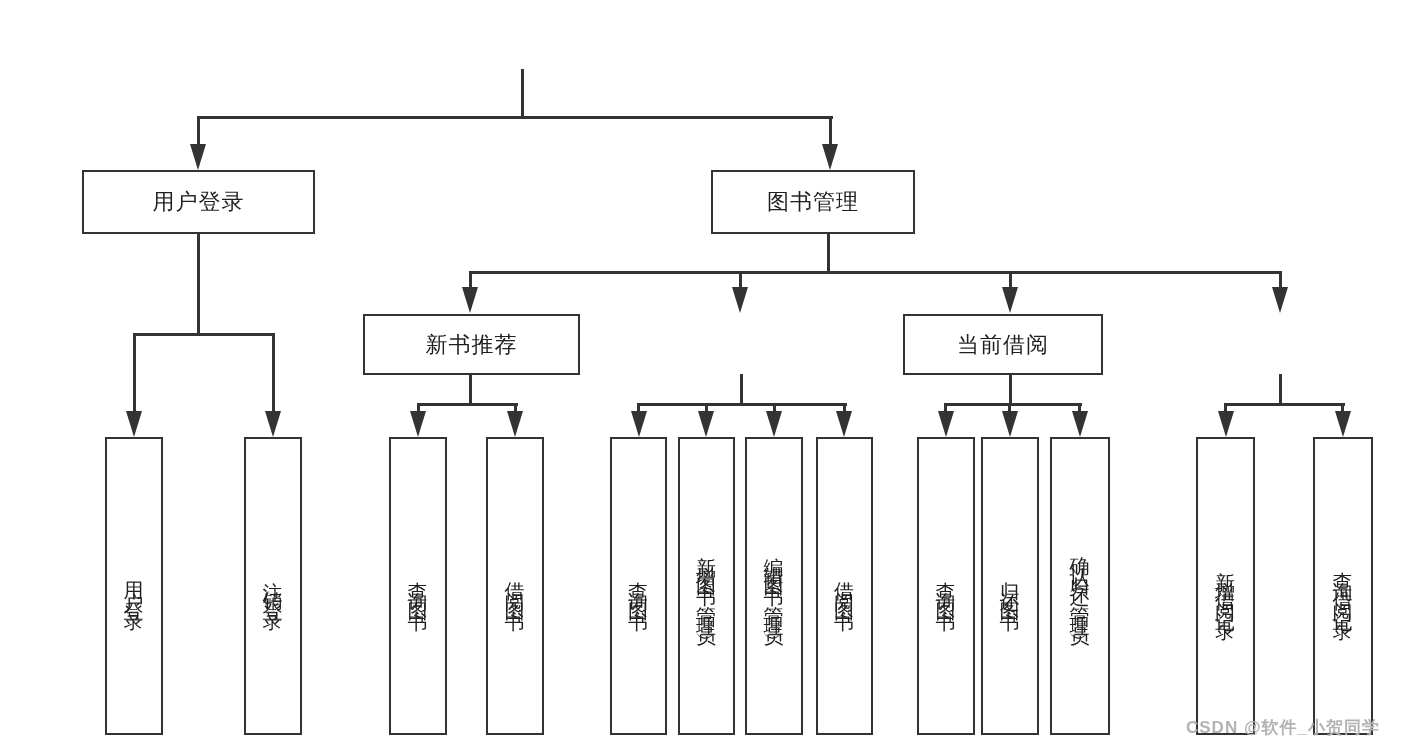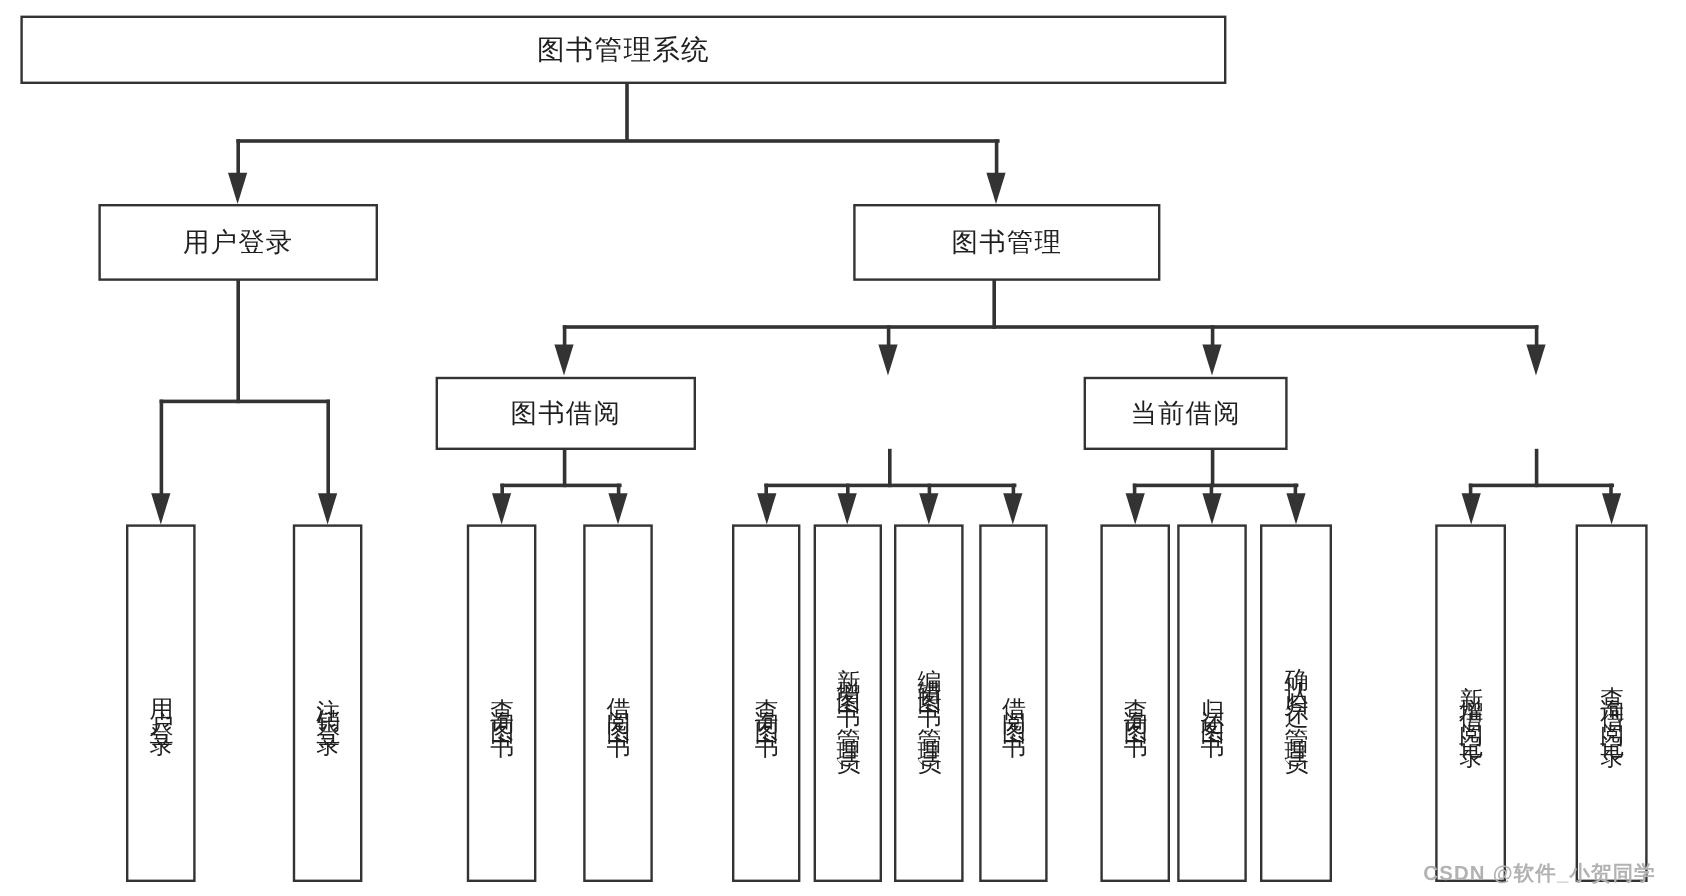--- a/index.html
+++ b/index.html
@@ -51,30 +51,29 @@
     color:var(--watermark);
     white-space:nowrap;
     text-align:right;
   }
 </style>
 </head>
 <body>
 
 <div class="canvas">
 
-  <div class="node lvl1" style="left:17px;top:13px;width:1005px;height:57px">图书管理系统</div>
 
   <div class="node lvl2" style="left:82px;top:170px;width:233px;height:64px">用户登录</div>
 
-  <div class="node lvl2" style="left:711px;top:170px;width:256px;height:64px">图书管理</div>
+  <div class="node lvl2" style="left:711px;top:170px;width:204px;height:64px">图书管理</div>
 
-  <div class="node lvl3" style="left:363px;top:314px;width:217px;height:61px">图书借阅</div>
+  <div class="node lvl3" style="left:363px;top:314px;width:217px;height:61px">新书推荐</div>
 
 
-  <div class="node lvl3" style="left:903px;top:314px;width:170px;height:61px">当前借阅</div>
+  <div class="node lvl3" style="left:903px;top:314px;width:200px;height:61px">当前借阅</div>
 
 
   <div class="node leaf vtext" style="left:105px;top:437px;width:58px;height:298px">用户登录</div>
   <div class="node leaf vtext" style="left:244px;top:437px;width:58px;height:298px">注销登录</div>
 
   <div class="node leaf vtext" style="left:389px;top:437px;width:58px;height:298px">查询图书</div>
   <div class="node leaf vtext" style="left:486px;top:437px;width:58px;height:298px">借阅图书</div>
 
   <div class="node leaf vtext" style="left:610px;top:437px;width:57px;height:298px">查询图书</div>
   <div class="node leaf vtext" style="left:678px;top:437px;width:57px;height:298px">新增图书（管理员）</div>

